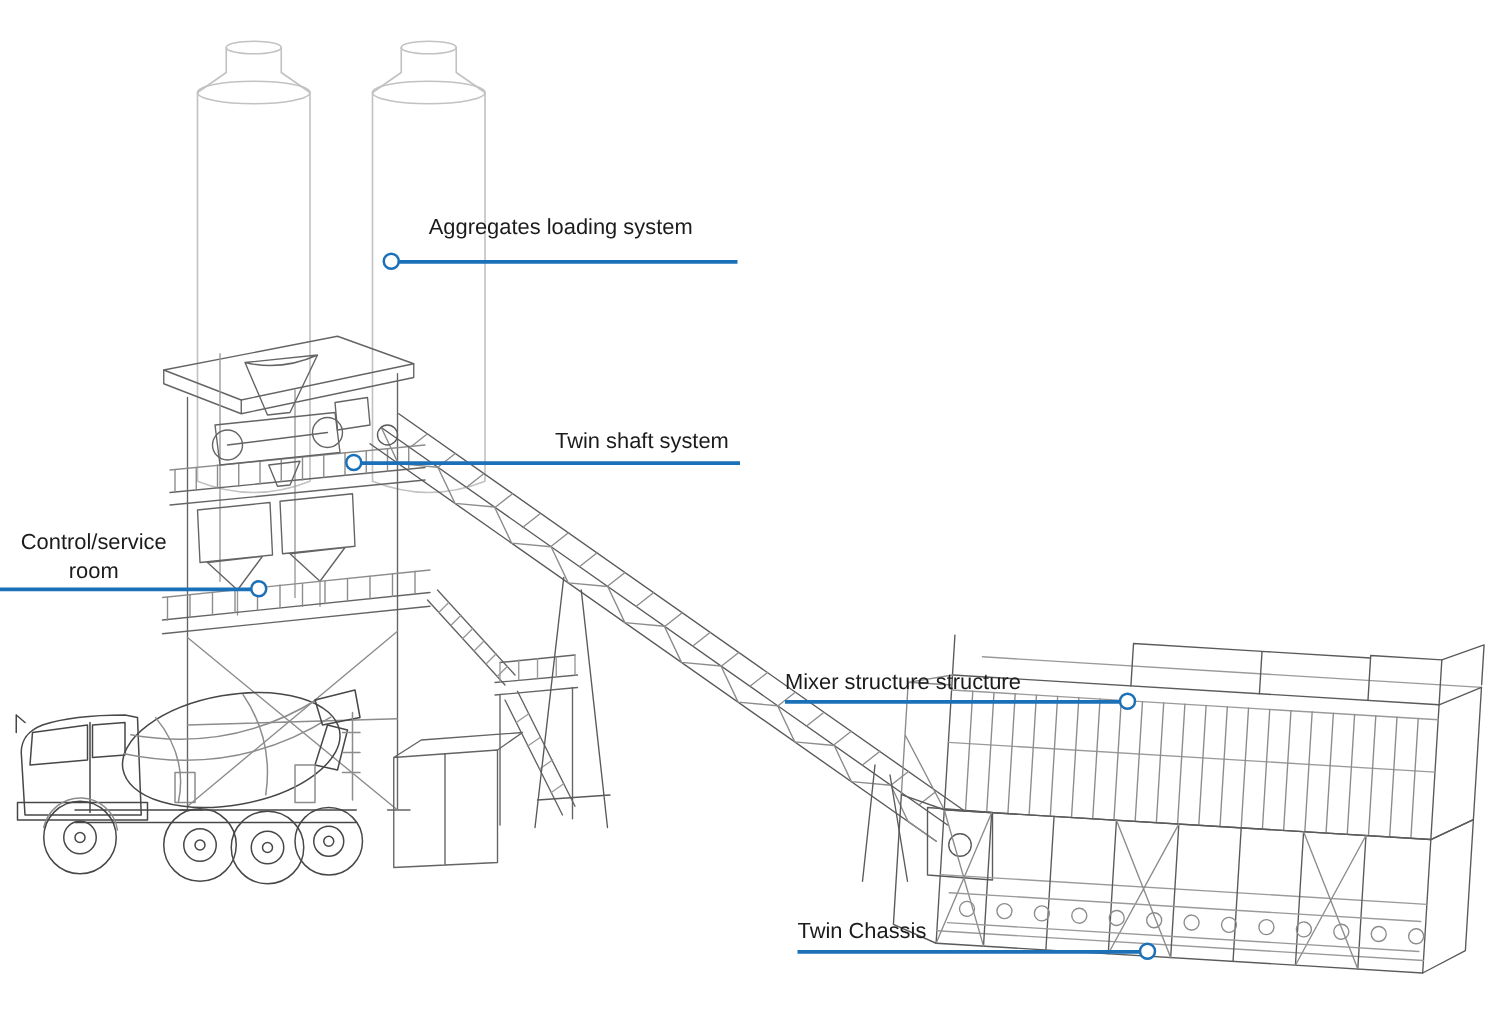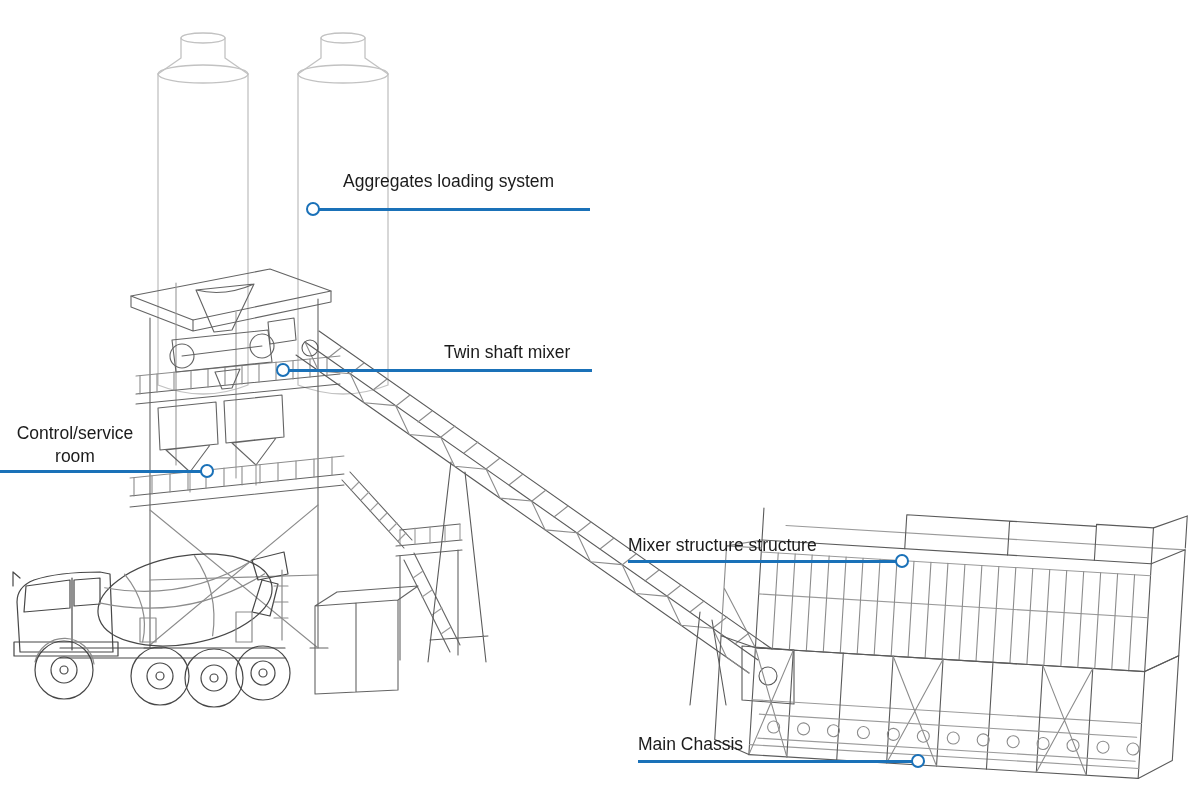--- a/index.html
+++ b/index.html
@@ -154,36 +154,36 @@
     </g>
   </svg>
 
   <div>
     <div class="callout-label" style="left:343px;top:170px;">Aggregates loading system</div>
     <div class="co-line" style="left:313px;top:208px;width:277px;"></div>
     <div class="co-dot" style="left:313px;top:209px;"></div>
   </div>
 
   <div>
-    <div class="callout-label" style="left:444px;top:341px;">Twin shaft mixer</div>
+    <div class="callout-label" style="left:444px;top:341px;">Twin shaft system</div>
     <div class="co-line" style="left:283px;top:369px;width:309px;"></div>
     <div class="co-dot" style="left:283px;top:370px;"></div>
   </div>
 
   <div>
     <div class="callout-label wrap" style="left:0px;top:422px;width:150px;">Control/service room</div>
     <div class="co-line" style="left:0px;top:470px;width:207px;"></div>
     <div class="co-dot" style="left:207px;top:471px;"></div>
   </div>
 
   <div>
     <div class="callout-label" style="left:628px;top:534px;">Mixer structure structure</div>
     <div class="co-line" style="left:628px;top:560px;width:274px;"></div>
     <div class="co-dot" style="left:902px;top:561px;"></div>
   </div>
 
   <div>
-    <div class="callout-label" style="left:638px;top:733px;">Main Chassis</div>
+    <div class="callout-label" style="left:638px;top:733px;">Twin Chassis</div>
     <div class="co-line" style="left:638px;top:760px;width:280px;"></div>
     <div class="co-dot" style="left:918px;top:761px;"></div>
   </div>
 
 </div>
 
 </body></html>

